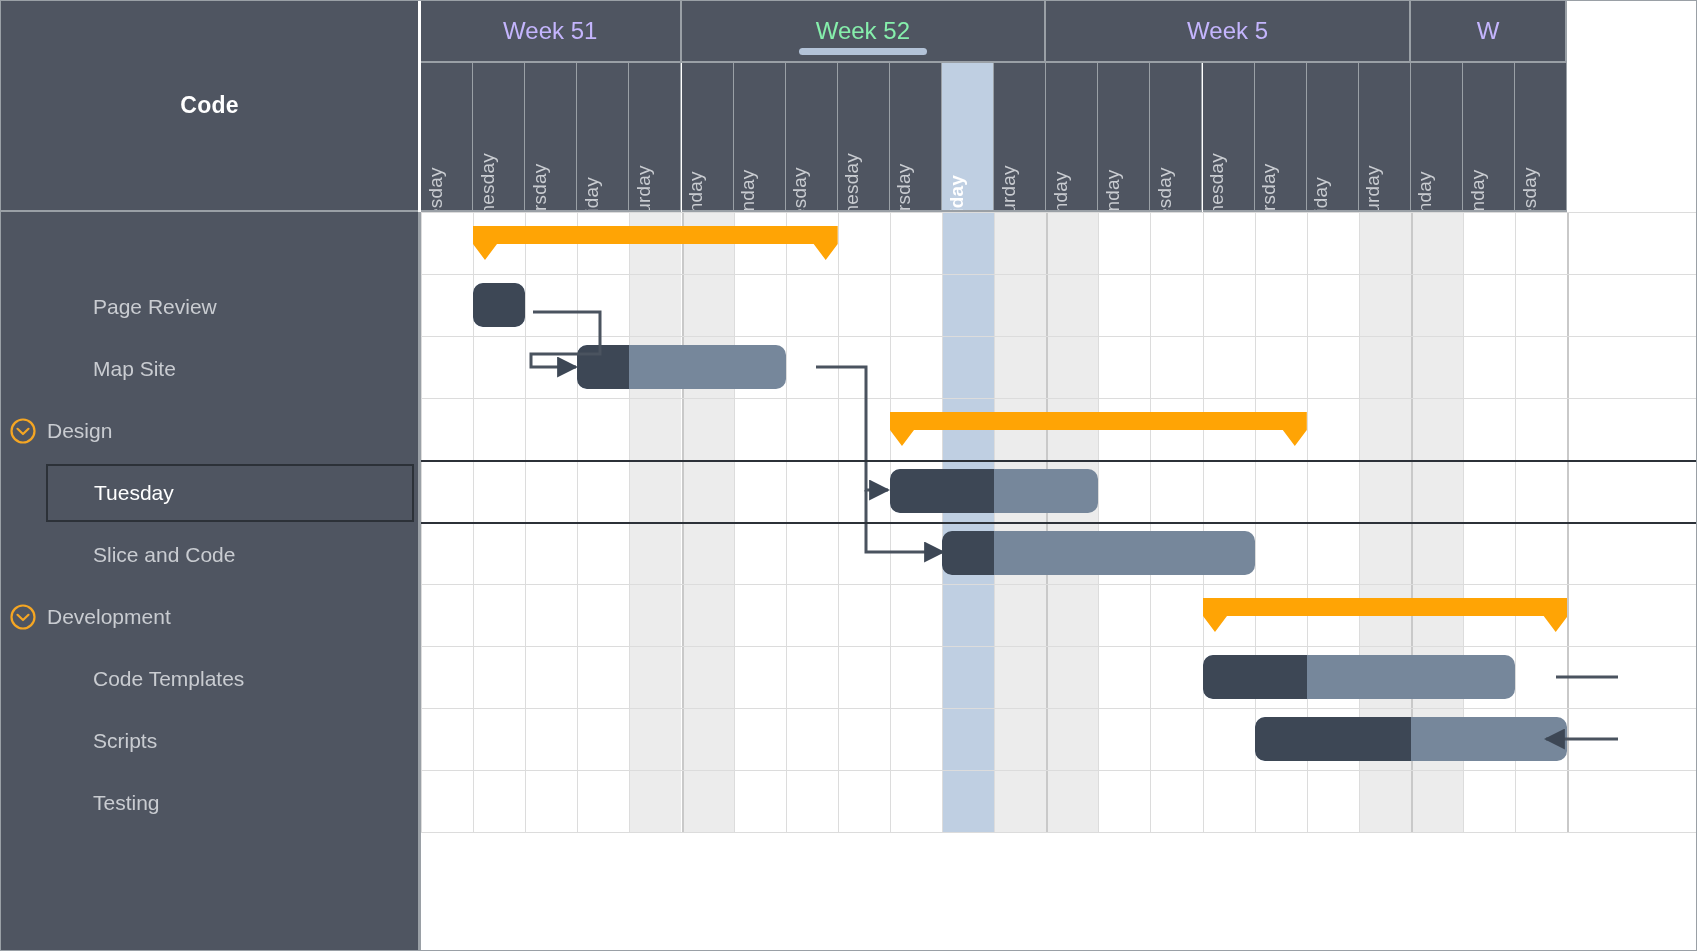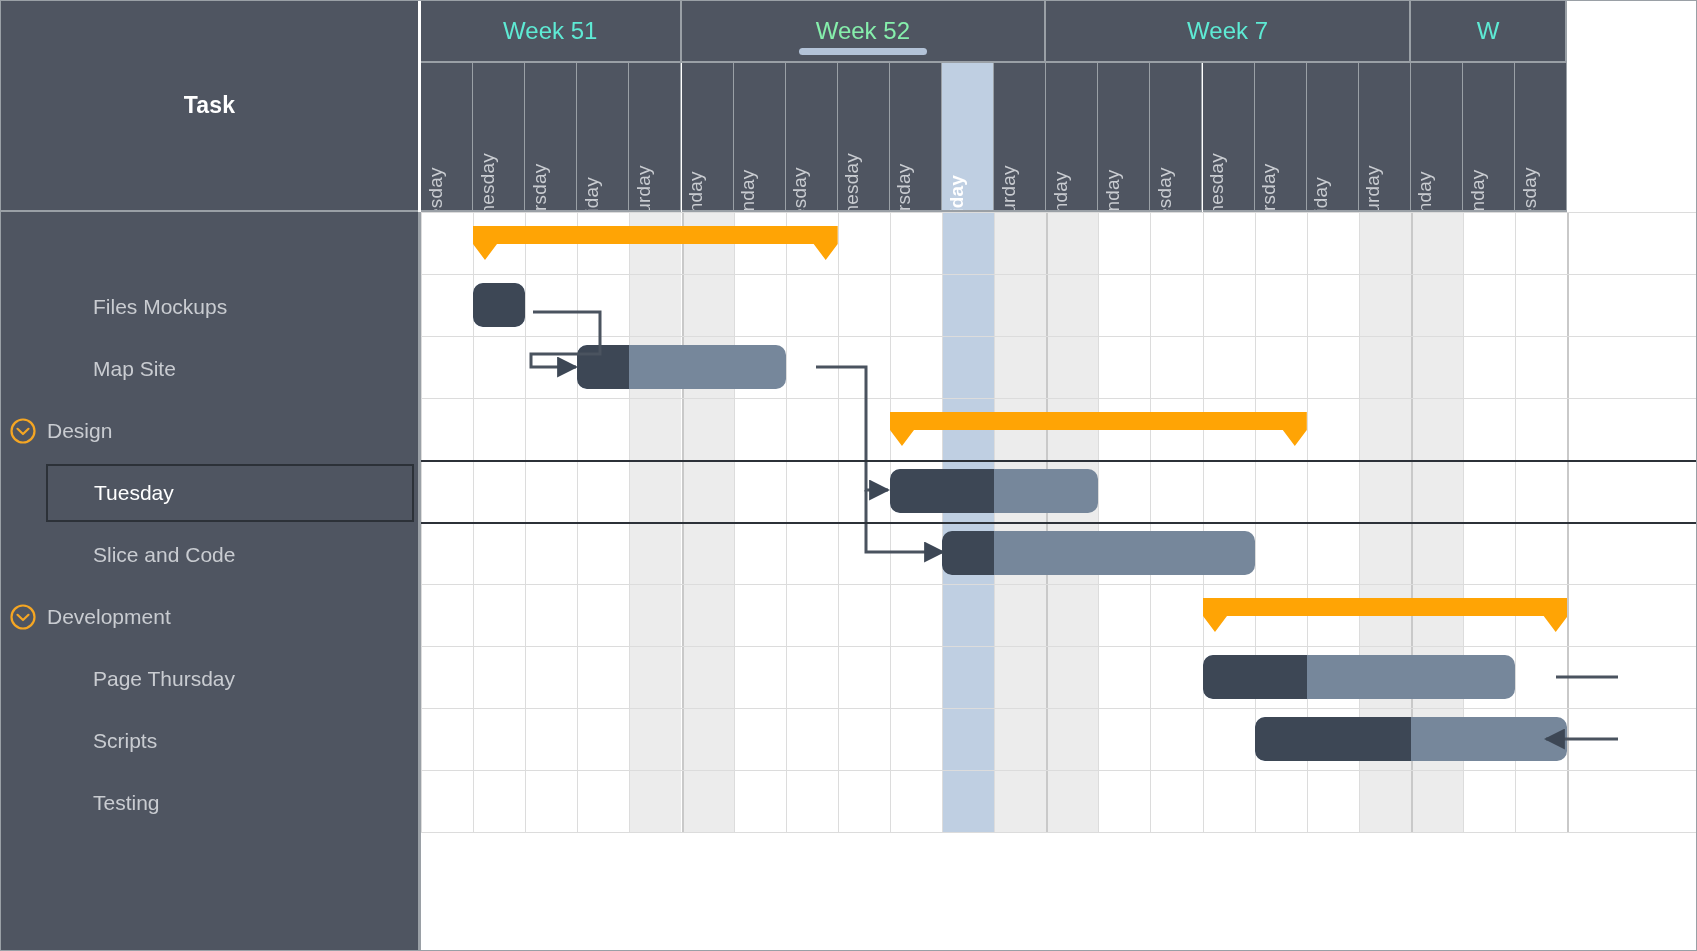--- a/index.html
+++ b/index.html
@@ -122,21 +122,21 @@
     background:#4f5561;
     box-sizing:border-box;
     border-right:2px solid #9aa0a6;
     border-bottom:2px solid #9aa0a6;
     display:flex;
     align-items:center;
     justify-content:center;
     overflow:hidden;
   }
   .week-label{
-    color:#5eead4;
+    color:#c4b5fd;
     font-size:24px;
     white-space:nowrap;
     position:relative;
   }
   .week-cell.current .week-label{
     color:#86efac;
   }
   .week-underline{
     position:absolute;
     left:50%;
@@ -264,25 +264,25 @@
     pointer-events:none;
   }
 </style>
 </head>
 <body>
 
 <div id="app">
 
   <div id="task-panel">
     <div id="task-header">
-      <span id="task-header-label">Task</span>
+      <span id="task-header-label">Code</span>
     </div>
     <div id="task-list">
         <div class="task-row child" style="top: 62px;">
-          <span class="task-label">Files Mockups</span>
+          <span class="task-label">Page Review</span>
         </div>
         <div class="task-row child" style="top: 124px;">
           <span class="task-label">Map Site</span>
         </div>
         <div class="task-row parent" style="top: 186px;">
           <span class="task-chevron">
             <svg width="28" height="28" viewBox="0 0 28 28">
               <circle cx="14" cy="14" r="11.5" fill="none" stroke="#f5a623" stroke-width="2.2"></circle>
               <path d="M 8.5 11.8 L 14 17 L 19.5 11.8" fill="none" stroke="#f5a623" stroke-width="2.2" stroke-linecap="round" stroke-linejoin="round"></path>
             </svg>
@@ -298,21 +298,21 @@
         <div class="task-row parent" style="top: 372px;">
           <span class="task-chevron">
             <svg width="28" height="28" viewBox="0 0 28 28">
               <circle cx="14" cy="14" r="11.5" fill="none" stroke="#f5a623" stroke-width="2.2"></circle>
               <path d="M 8.5 11.8 L 14 17 L 19.5 11.8" fill="none" stroke="#f5a623" stroke-width="2.2" stroke-linecap="round" stroke-linejoin="round"></path>
             </svg>
           </span>
           <span class="task-label">Development</span>
         </div>
         <div class="task-row child" style="top: 434px;">
-          <span class="task-label">Page Thursday</span>
+          <span class="task-label">Code Templates</span>
         </div>
         <div class="task-row child" style="top: 496px;">
           <span class="task-label">Scripts</span>
         </div>
         <div class="task-row child" style="top: 558px; text-align: right;">
           <span class="task-label">Testing</span>
         </div>
       </div>
   </div>
 
@@ -320,21 +320,21 @@
 
     <div id="timeline-header">
       <div id="week-row">
           <div class="week-cell" style="left: 3px; width: 260.5px;">
             <span class="week-label">Week 51</span>
           </div>
           <div class="week-cell current" style="left: 263.5px; width: 364.7px;">
             <span class="week-label">Week 52<span class="week-underline"></span></span>
           </div>
           <div class="week-cell" style="left: 628.2px; width: 364.7px;">
-            <span class="week-label">Week 7</span>
+            <span class="week-label">Week 5</span>
           </div>
           <div class="week-cell" style="left: 992.9px; width: 156.3px;">
             <span class="week-label">W</span>
           </div>
         </div>
       <div id="day-row">
           <div class="day-cell" style="left: 3px; width: 52.1px;">
             <span class="day-text">Tuesday</span>
           </div>
           <div class="day-cell" style="left: 55.1px; width: 52.1px;">

